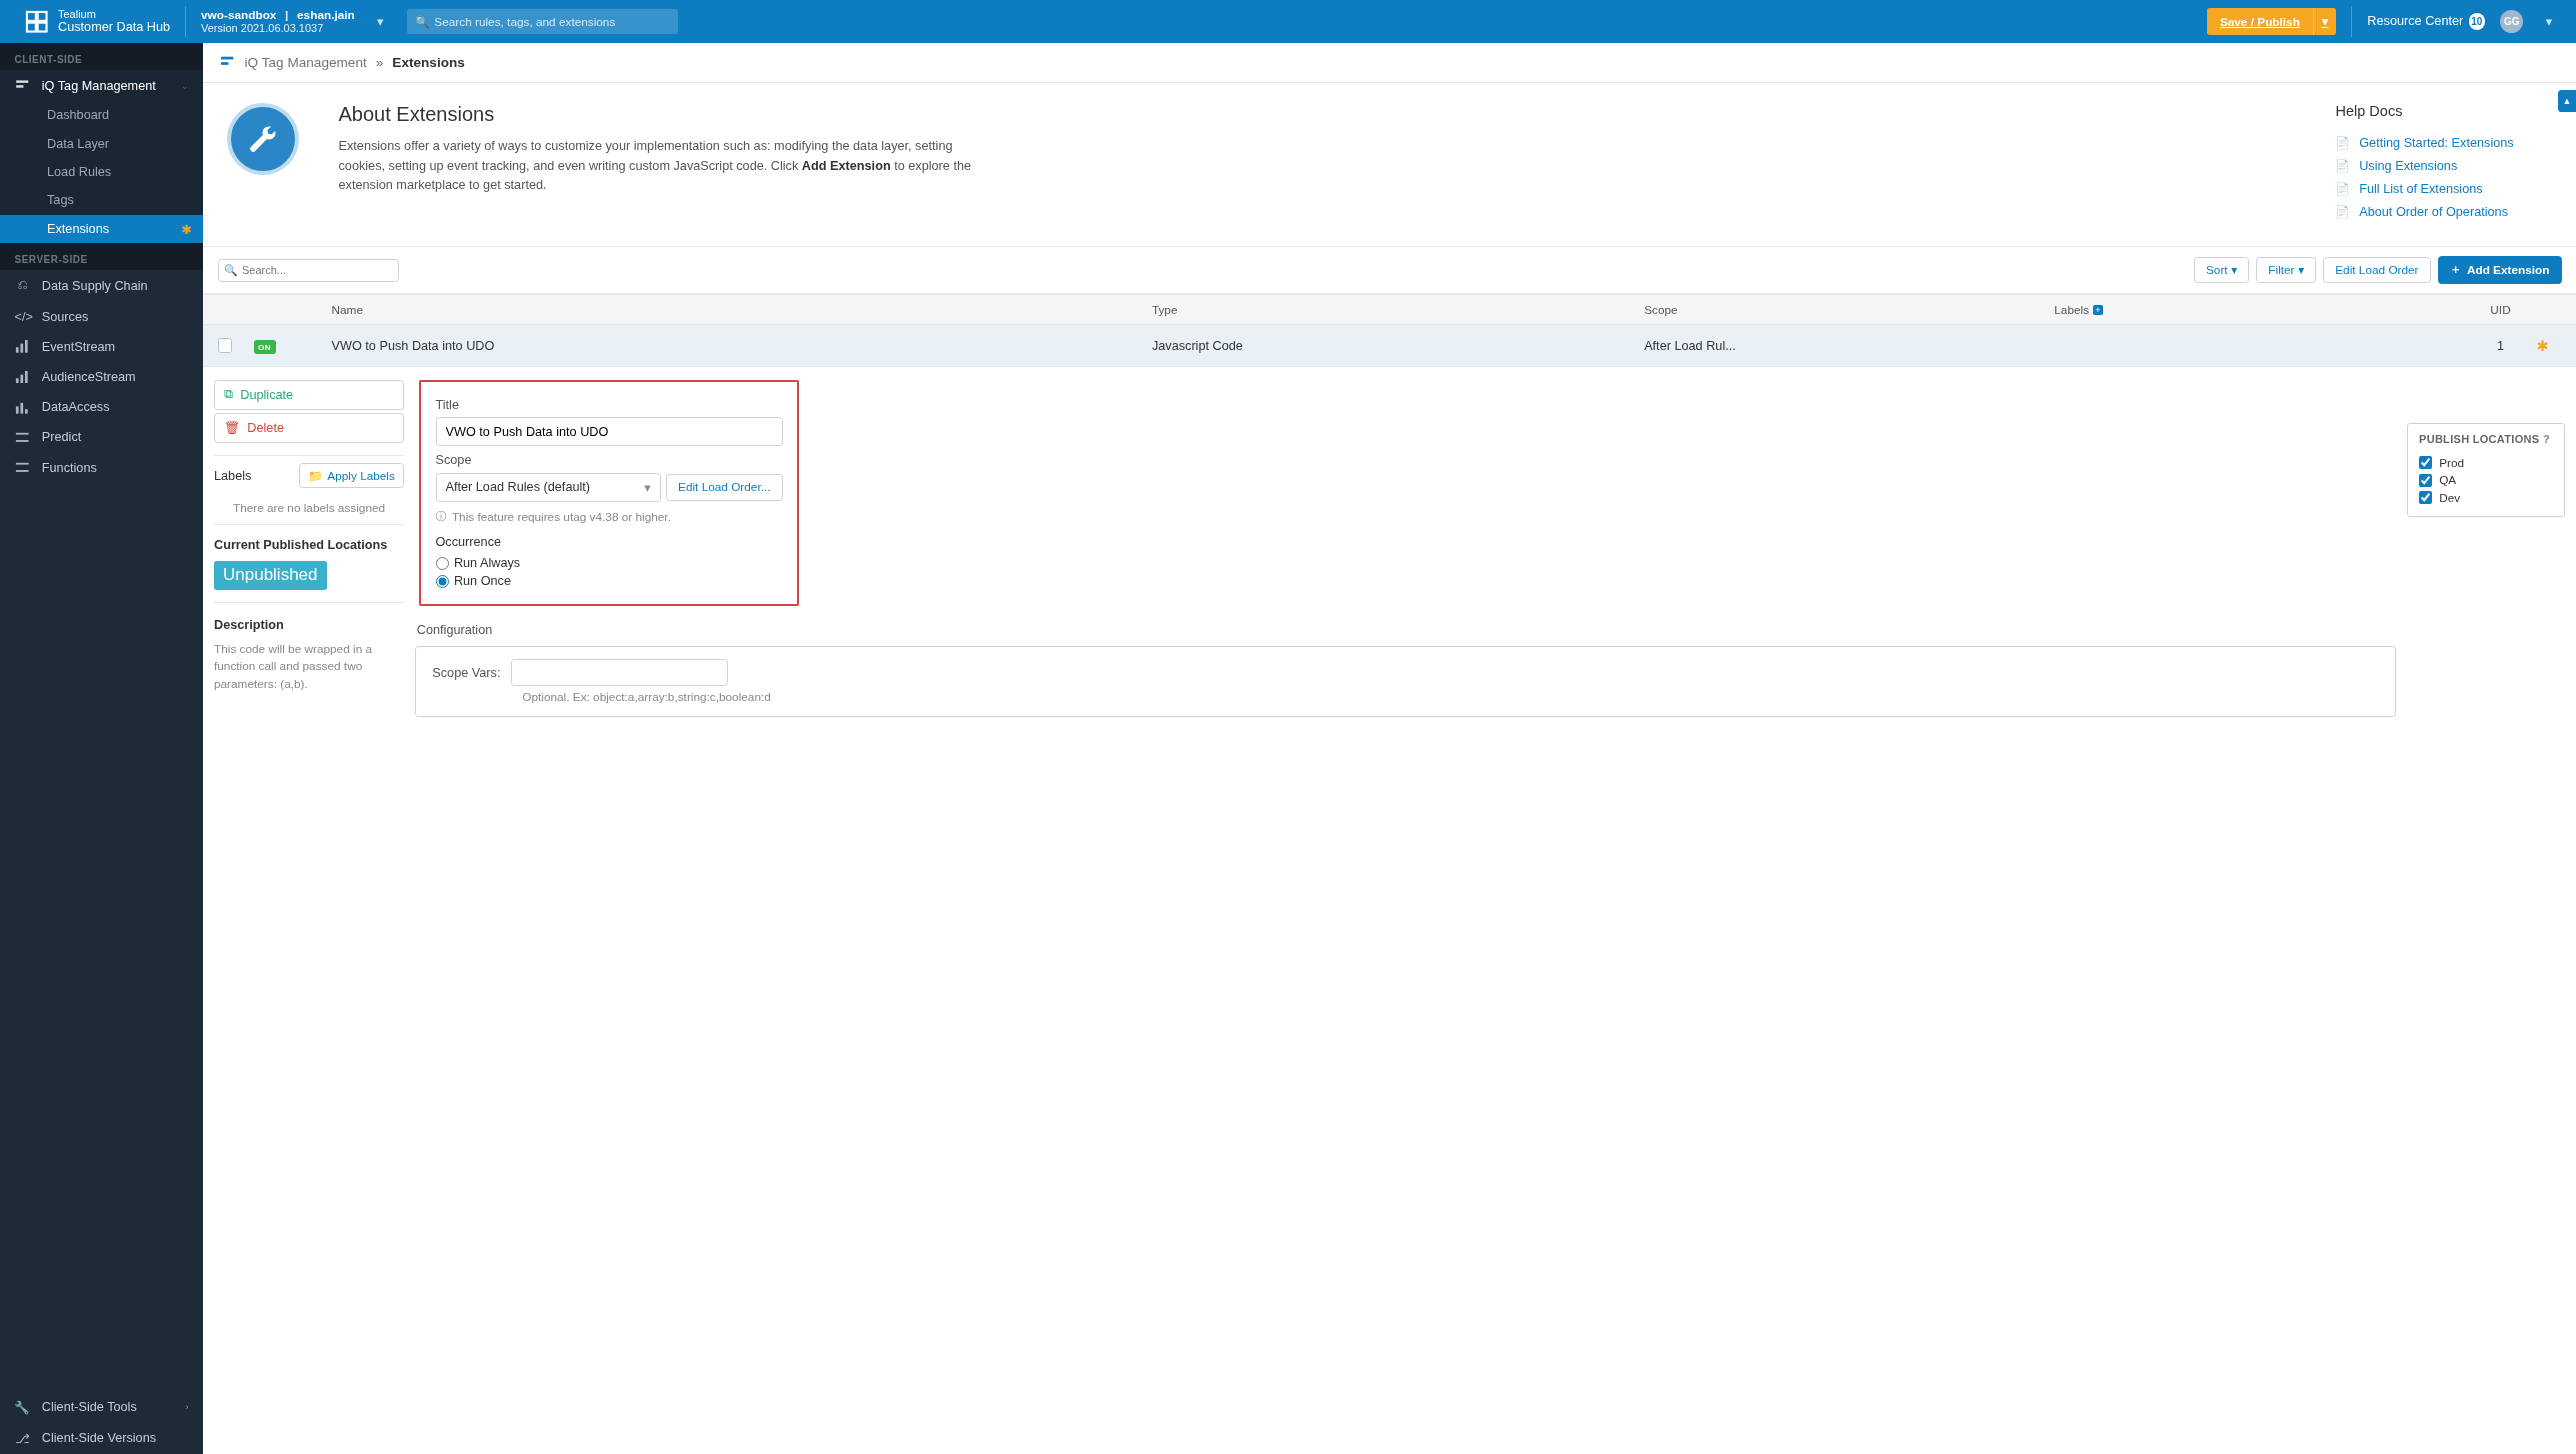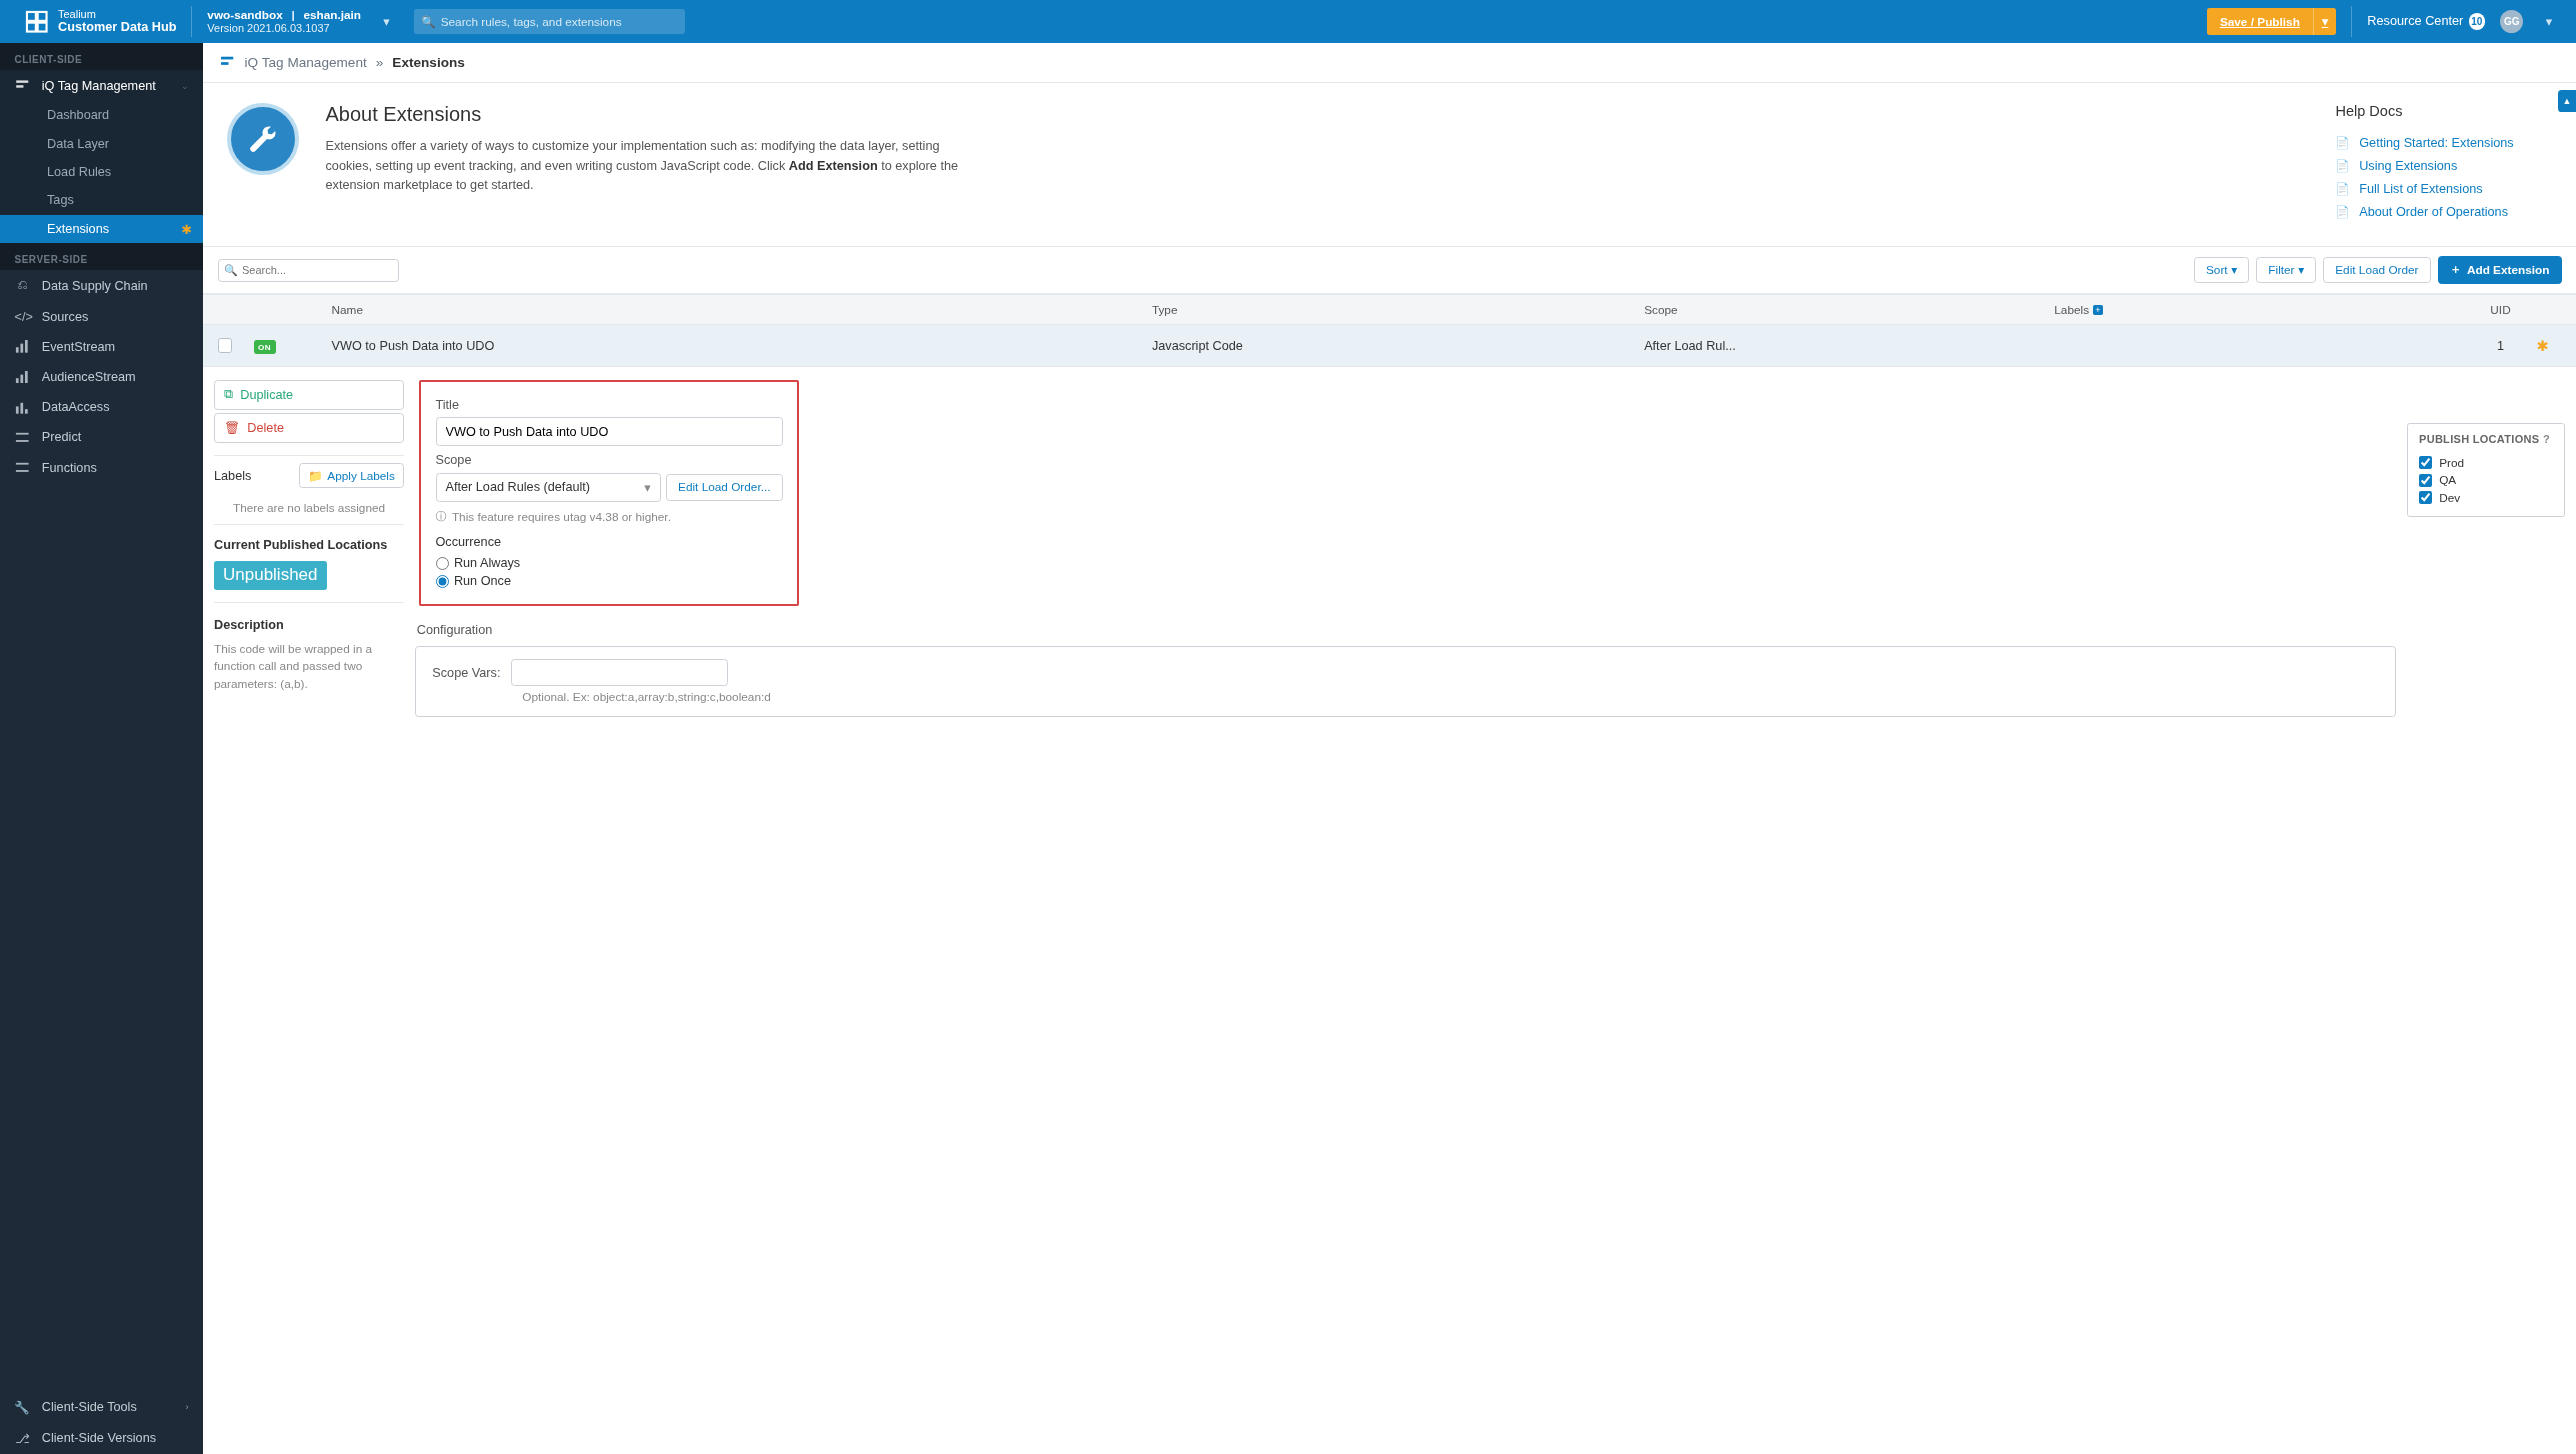--- a/index.html
+++ b/index.html
@@ -5,21 +5,21 @@
 * { margin:0; padding:0; box-sizing:border-box; font-family: -apple-system, BlinkMacSystemFont, "Segoe UI", Helvetica, Arial, sans-serif; }
 body { background:#fff; color:#333; font-size:12.7px; overflow:hidden; }
 .app { display:flex; flex-direction:column; height:100vh; }
 
 
 .header { background:#0d7cc1; color:#fff; height:43px; display:flex; align-items:center; padding:0 24px; gap:15px; }
 .logo-box { display:flex; align-items:center; gap:9px; }
 .logo-mark { width:25px; height:25px; display:flex; align-items:center; justify-content:center; }
 .brand { line-height:1.1; }
 .brand-top { font-size:11px; font-weight:400; }
-.brand-bottom { font-size:12.7px; font-weight:700; }
+.brand-bottom { font-size:12.7px; font-weight:400; }
 .hdr-divider { width:0.9px; height:31px; background:rgba(255,255,255,0.25); }
 .profile-block { line-height:1.2; font-size:11.8px; }
 .profile-top { font-weight:600; }
 .profile-sep { margin:0 5.4px; opacity:0.9; }
 .version { font-size:11px; opacity:0.9; }
 .profile-caret { color:#fff; opacity:0.8; font-size:12.7px; margin-left:7.2px; cursor:pointer; }
 .search-wrap { flex:1; max-width:271px; margin-left:9px; }
 .search-input { width:100%; background:rgba(255,255,255,0.18); border:none; border-radius:2.7px; padding:5.4px 9px 5.4px 27px; color:#fff; font-size:11.8px; }
 .search-input::placeholder { color:rgba(255,255,255,0.8); }
 .search-wrap { position:relative; }
@@ -47,21 +47,21 @@
 
 
 .main { flex:1; display:flex; flex-direction:column; overflow:hidden; background:#fff; position:relative; }
 .breadcrumb-bar { height:40px; border-bottom:0.9px solid #e4e7eb; display:flex; align-items:center; padding:0 16.3px; gap:9px; color:#6b7785; font-size:13.6px; background:#fff; }
 .bc-current { color:#333; font-weight:600; }
 
 .main-scroll { flex:1; overflow-y:auto; padding:0 0 36px; position:relative; }
 .collapse-tab { position:absolute; right:0; top:7.2px; width:18px; height:22px; background:#0d7cc1; border-radius:3.6px 0 0 3.6px; color:#fff; display:flex; align-items:center; justify-content:center; font-size:9px; cursor:pointer; }
 
 .about-panel { display:flex; padding:20px 23.5px 22px; gap:27px; border-bottom:0.9px solid #e4e7eb; }
-.about-left { display:flex; gap:27px; flex:1; }
+.about-left { display:flex; gap:40px; flex:1; }
 .wrench-circle { width:72px; height:72px; border-radius:50%; background:#2b86c5; display:flex; align-items:center; justify-content:center; color:#fff; border:4.5px solid #bcdcef; flex-shrink:0; }
 .about-text { max-width:651px; }
 .about-title { font-size:20px; color:#333; margin-bottom:11px; }
 .about-desc { color:#555; line-height:1.55; font-size:12.7px; }
 .about-desc b { font-weight:600; color:#333; }
 .help-col { width:217px; }
 .help-title { font-size:14.5px; color:#333; margin-bottom:12.7px; }
 .help-link { display:flex; align-items:center; gap:9px; color:#0d7cc1; font-size:12.7px; padding:4.5px 0; cursor:pointer; }
 .doc-icon { color:#888; font-size:11.8px; }
 

